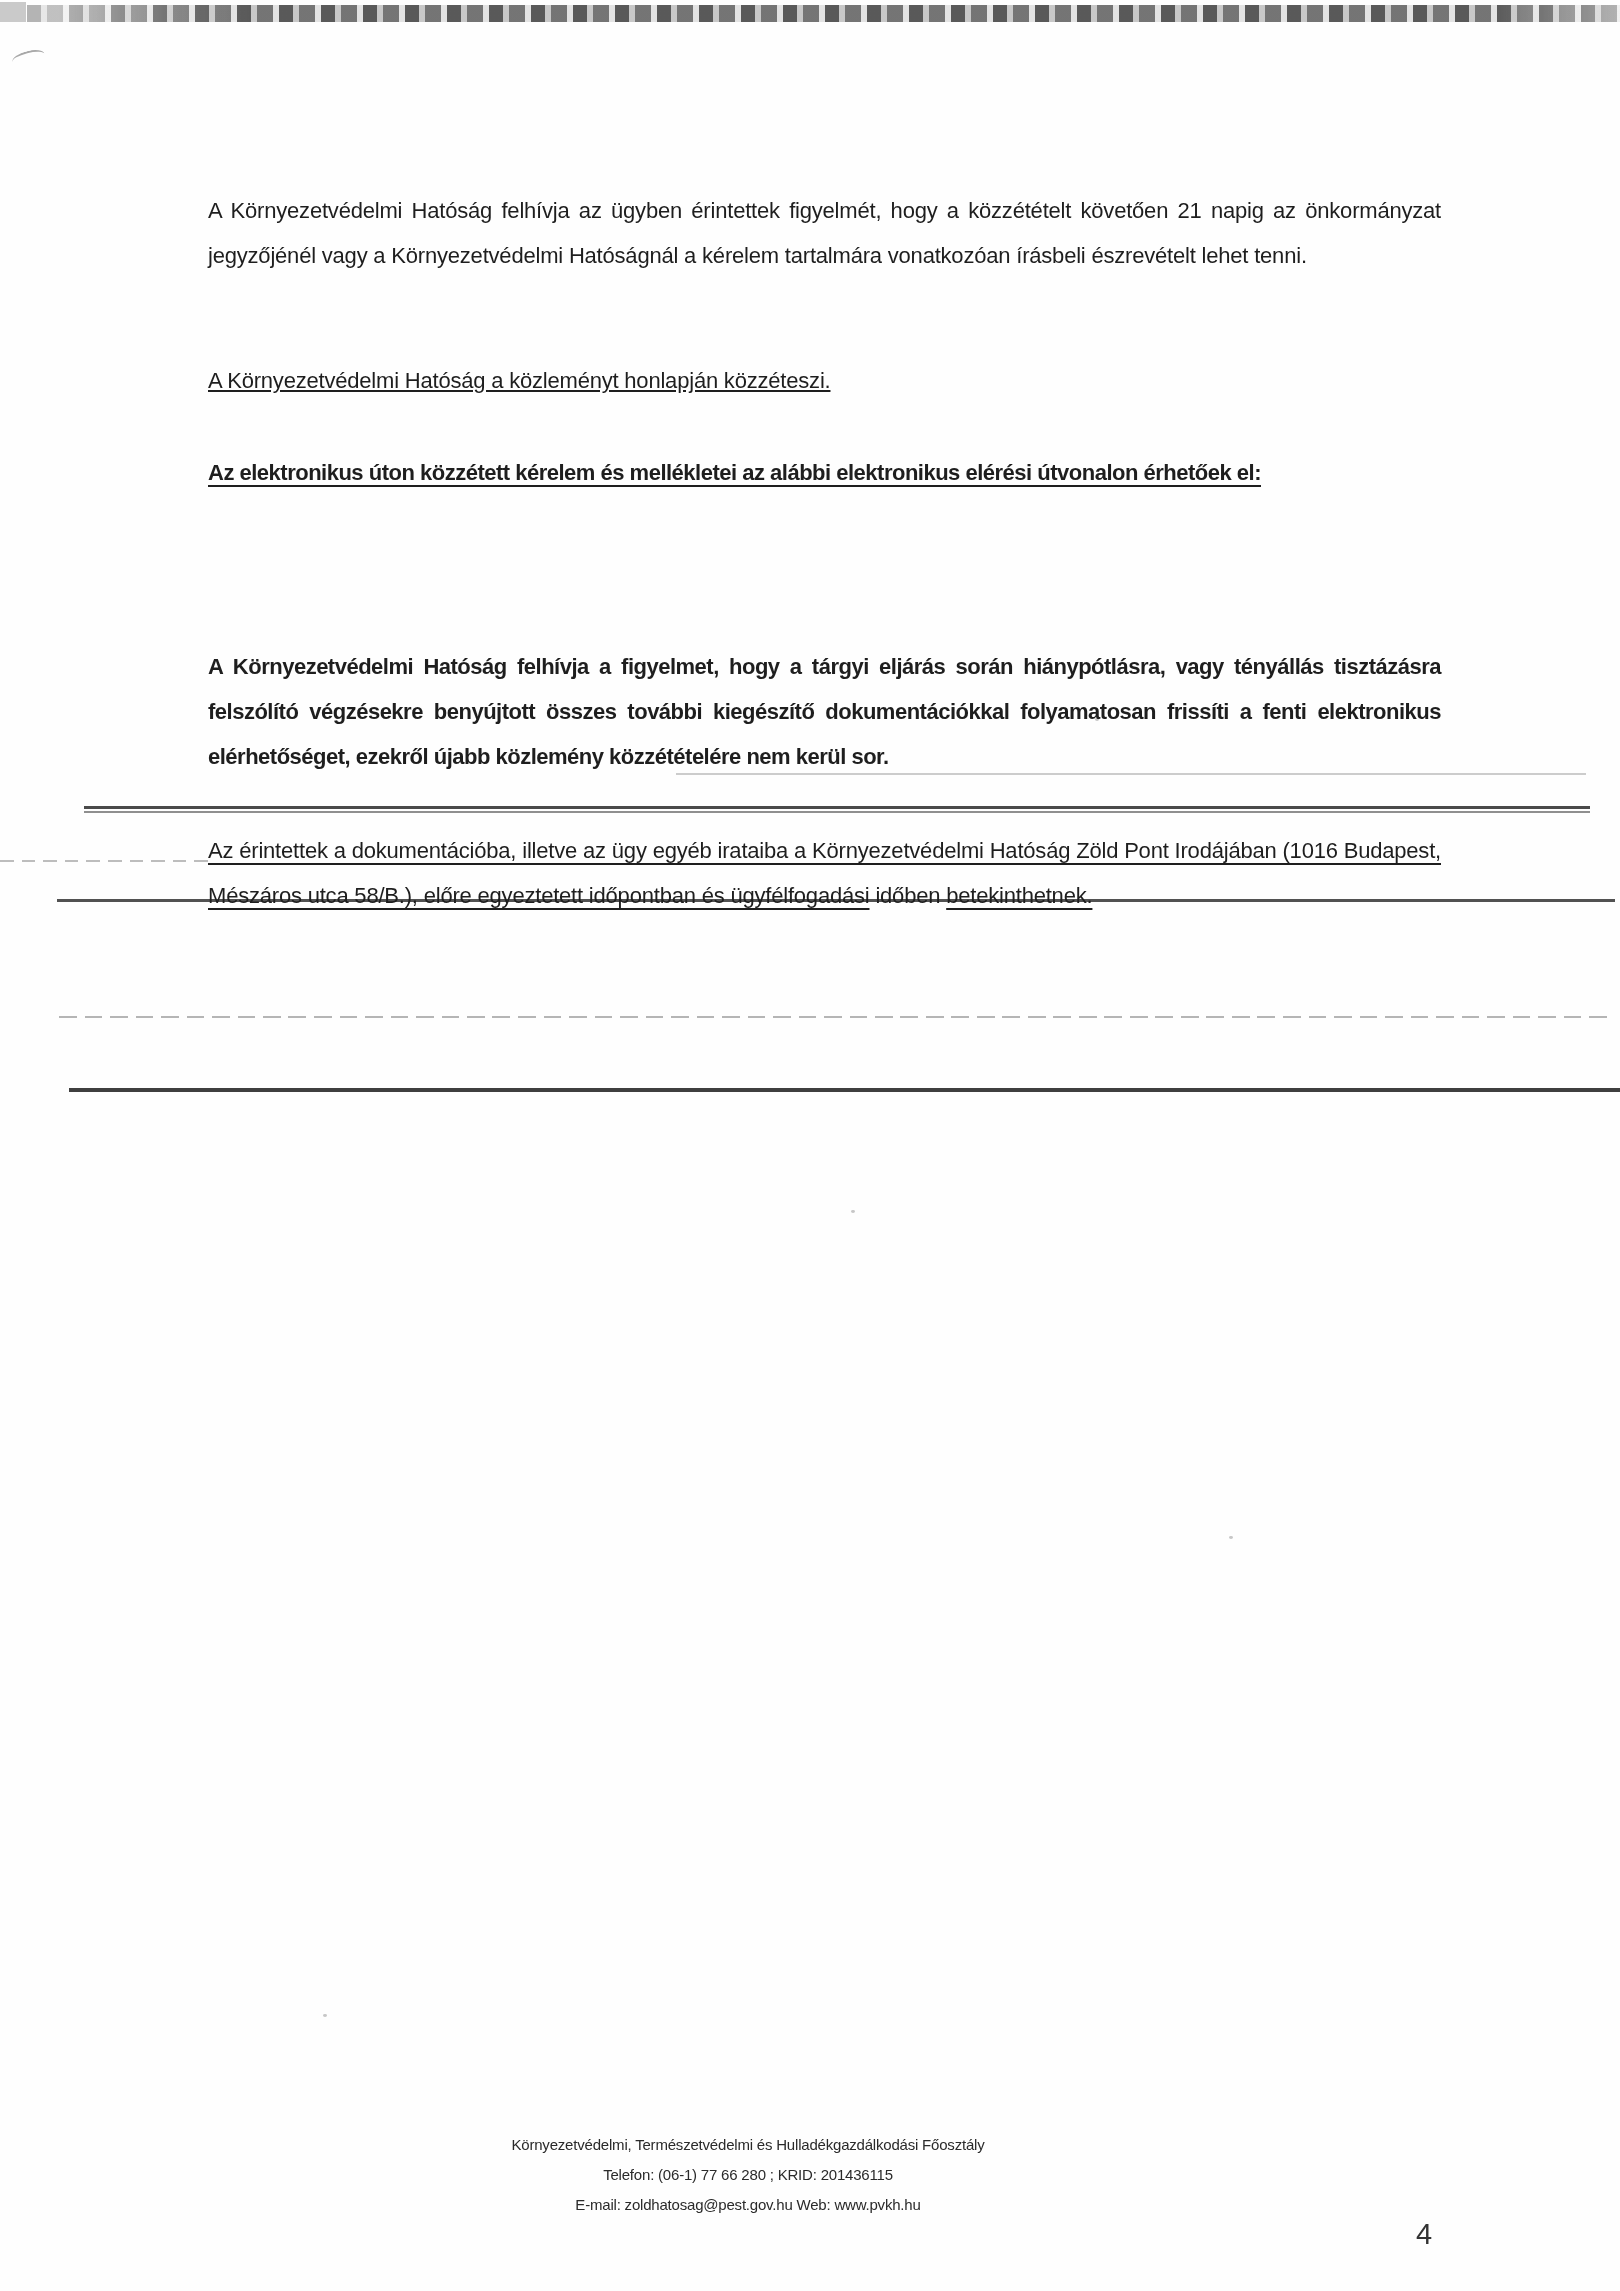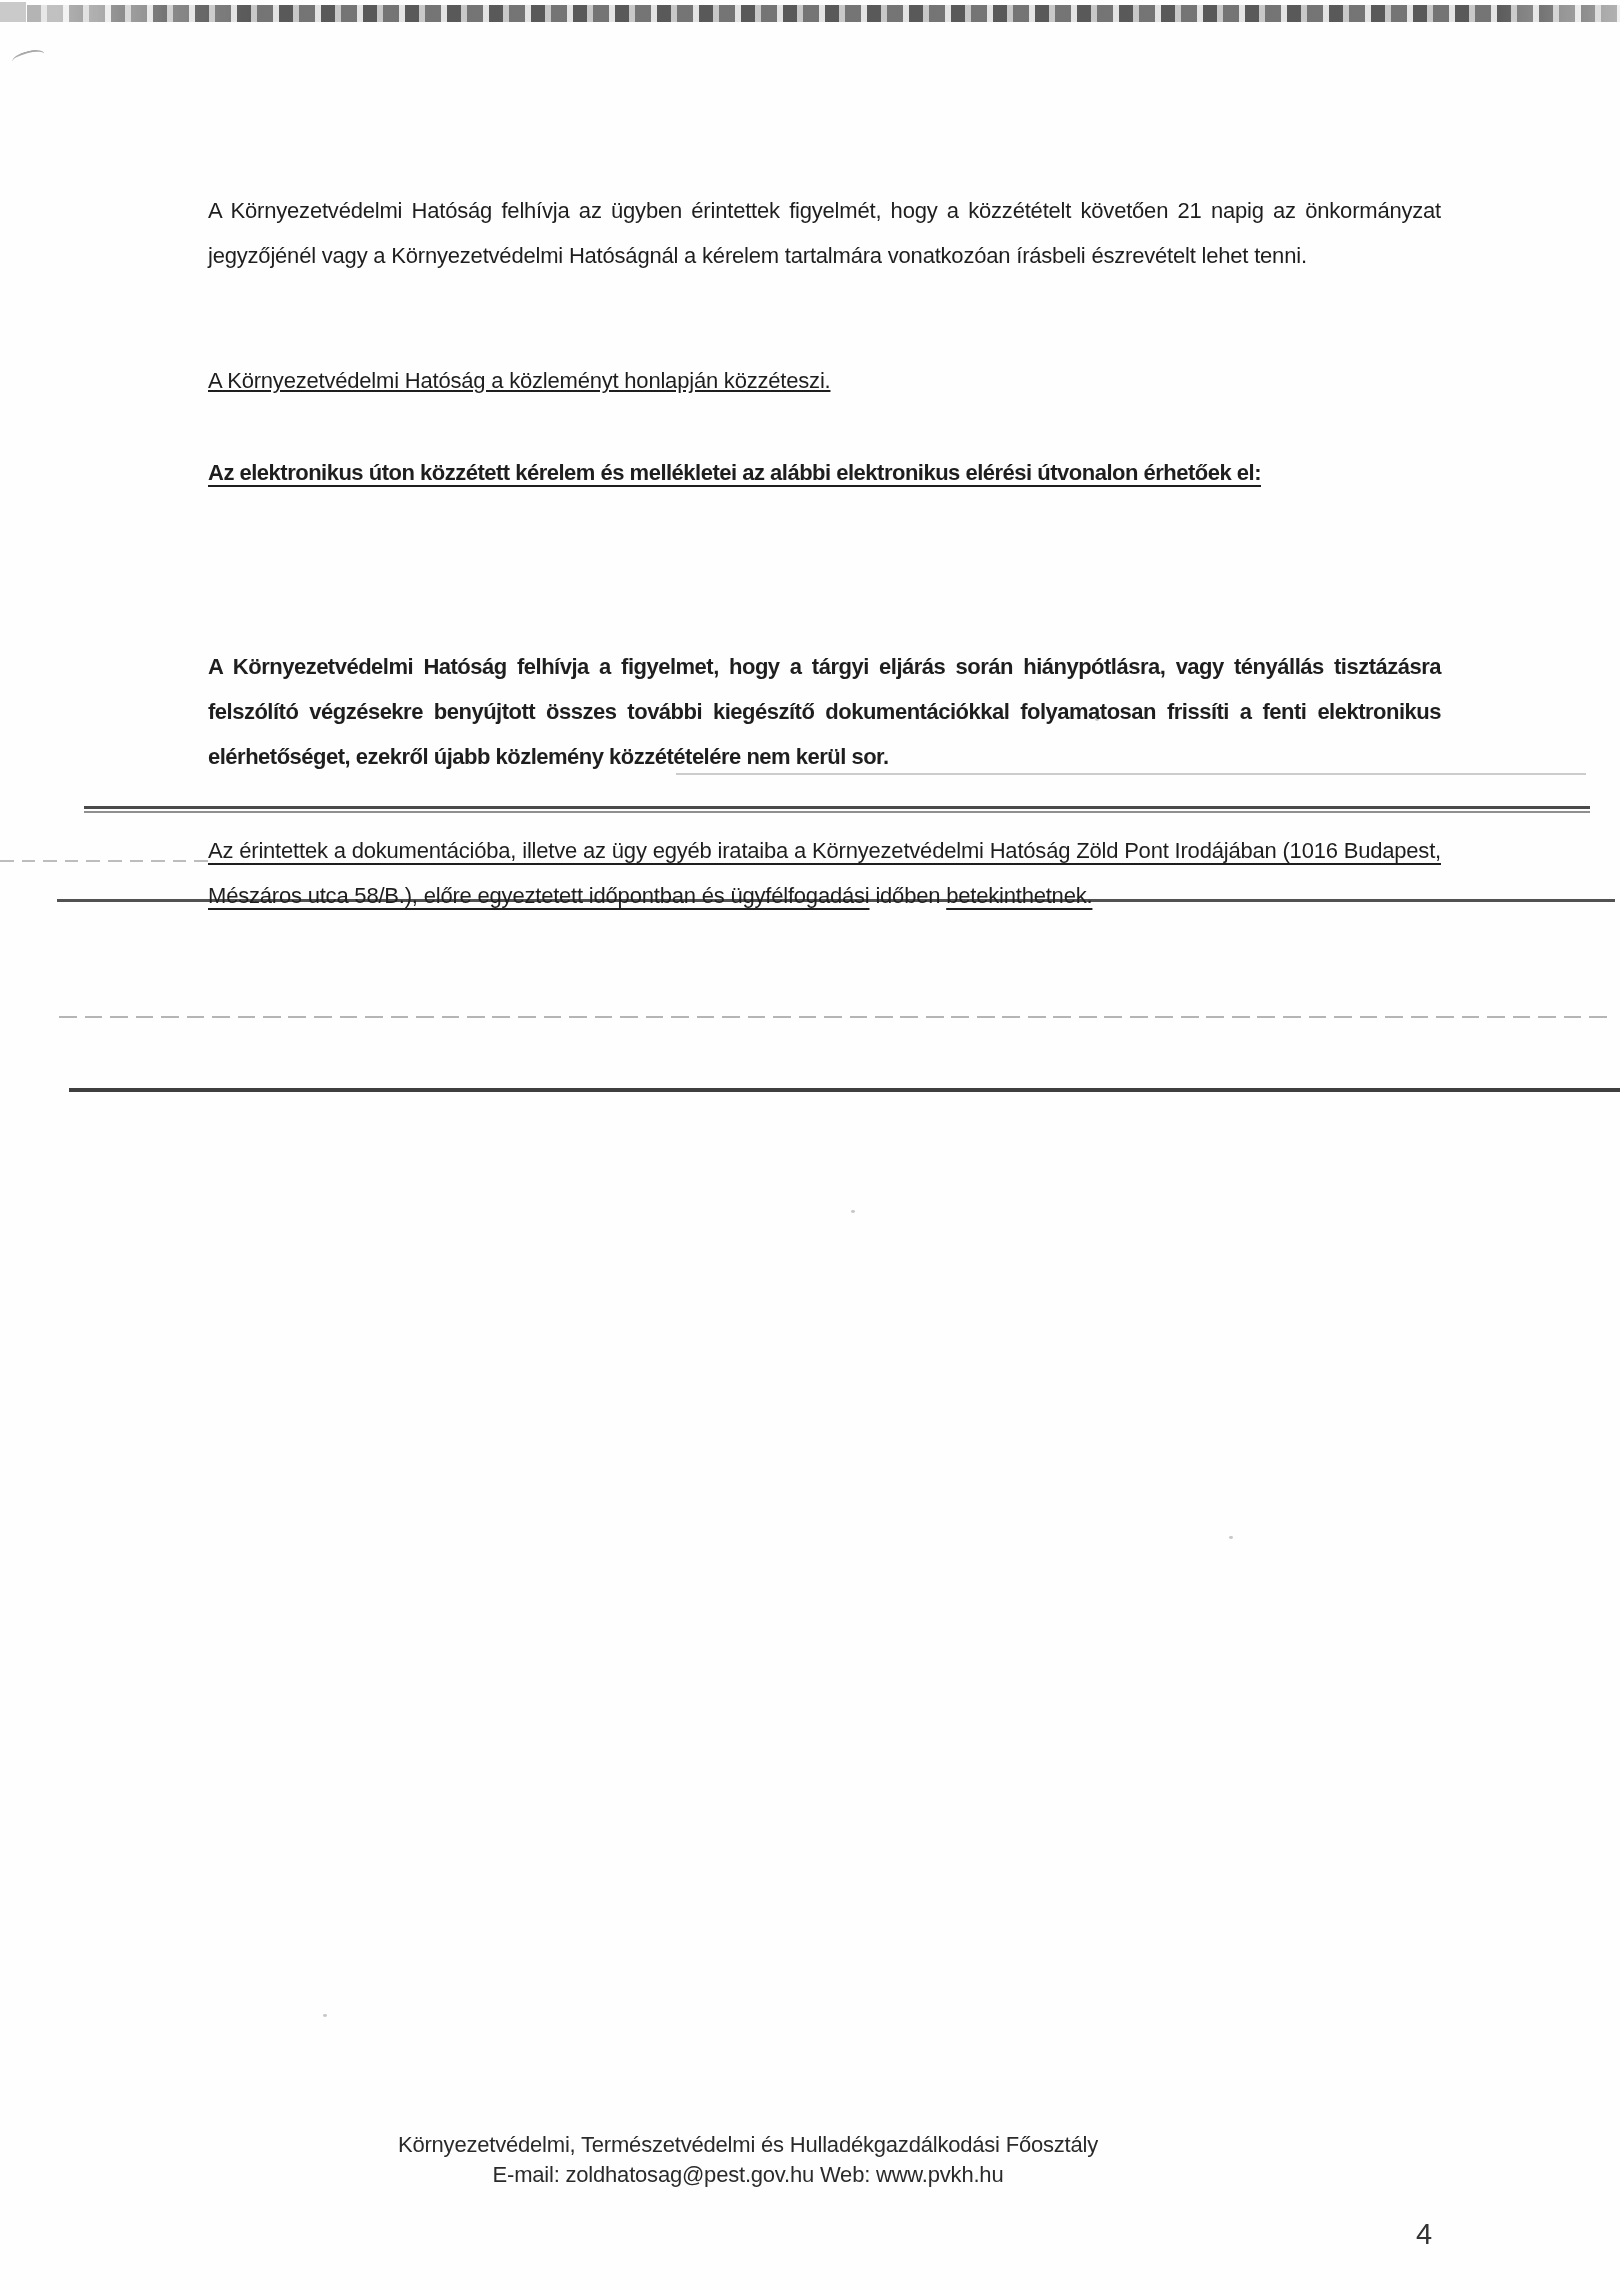--- a/index.html
+++ b/index.html
@@ -17,21 +17,21 @@
     font-size:22px;line-height:45px;
     text-align:justify;
     letter-spacing:-0.2px;
     z-index:2;
   }
   .b{font-weight:bold;letter-spacing:-0.5px;}
   .u{text-decoration:underline;text-underline-offset:4.9px;text-decoration-thickness:2px;}
   .footer{
     position:absolute;left:0;width:1496px;
     text-align:center;
-    font-size:22px;line-height:30px;
+    font-size:15px;line-height:30px;
     color:#2a2a2a;letter-spacing:-0.2px;
     z-index:2;
   }
   .pagenum{
     position:absolute;
     font-size:29px;color:#333;z-index:2;
   }
   
   .artifact{position:absolute;z-index:1;}
   .top-band{
@@ -80,19 +80,20 @@
 
   <div class="block b u" style="top:450px;">Az elektronikus úton közzétett kérelem és mellékletei az alábbi elektronikus elérési útvonalon érhetőek el:</div>
 
 
   <div class="block b" style="top:632px;margin-top:12px;">A Környezetvédelmi Hatóság felhívja a figyelmet, hogy a tárgyi eljárás során hiánypótlásra, vagy tényállás tisztázásra felszólító végzésekre benyújtott összes további kiegészítő dokumentációkkal folyamatosan frissíti a fenti elektronikus elérhetőséget, ezekről újabb közlemény közzétételére nem kerül sor.</div>
 
   <div class="block" style="top:828px;"><span class="u">Az érintettek a dokumentációba, illetve az ügy egyéb irataiba a Környezetvédelmi Hatóság Zöld Pont Irodájában (1016 Budapest, Mészáros utca 58/B.), előre egyeztetett időpontban és ügyfélfogadási</span><span> időben </span><span class="u">betekinthetnek.</span></div>
 
   <div class="footer" style="top:2130px;">
     <div>Környezetvédelmi, Természetvédelmi és Hulladékgazdálkodási Főosztály</div>
+    <div>Telefon: (06-1) 77 66 280 ; KRID: 201436115</div>
     <div>E-mail: zoldhatosag@pest.gov.hu Web: www.pvkh.hu</div>
   </div>
 
   <div class="pagenum" style="top:2218px;left:1416px;">4</div>
 
 </div>
 
 
 </body></html>

